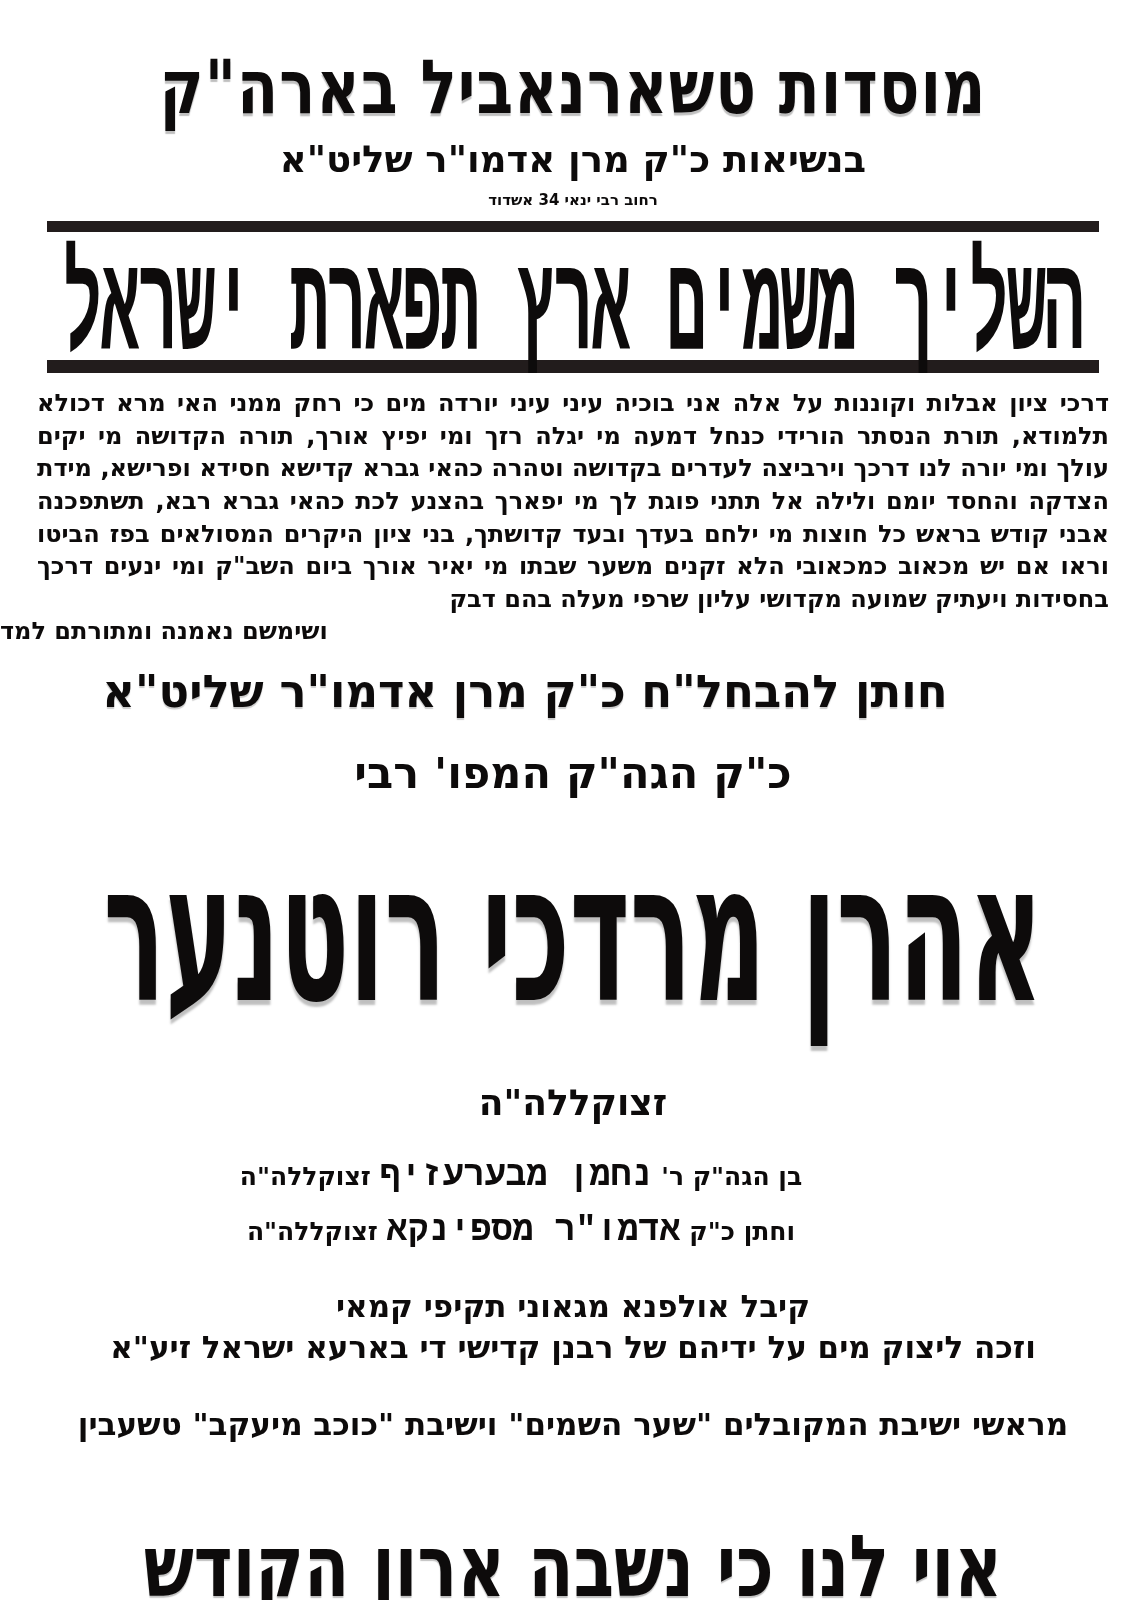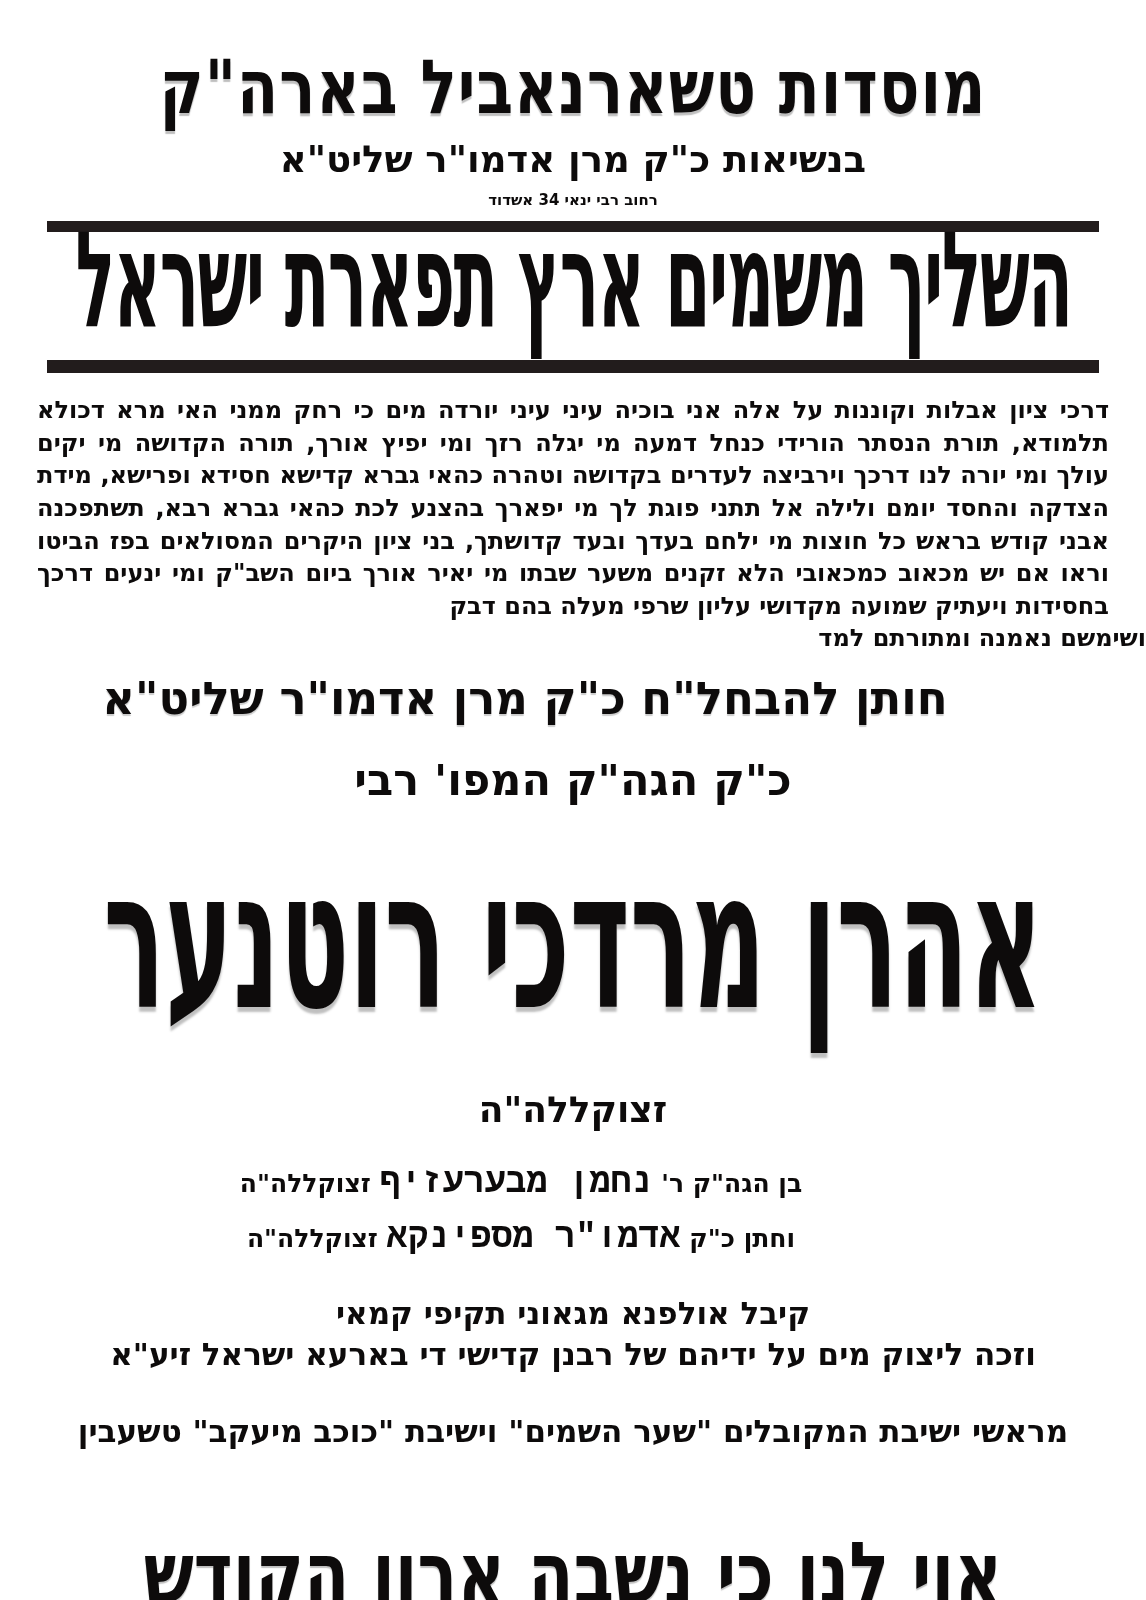--- a/index.html
+++ b/index.html
@@ -25,38 +25,39 @@
     text-shadow:0 2px 1px rgba(0,0,0,.25);
   }
   .presidency{margin-top:16px;font-size:37px;white-space:nowrap;}
   .address{margin-top:10px;font-size:15px;}
   .headline-block{margin-top:12px;}
   .rule{width:1052px;margin:0 auto;background:#221c1c;}
   .rule-top{height:11px;}
   .rule-bottom{height:13px;}
   .headline{
     height:128px;
-    display:flex;align-items:flex-start;justify-content:center;
+    display:flex;align-items:flex-end;justify-content:center;
     overflow:visible;
+    font-family:Liberation Mono, monospace;
   }
   .headline .stretch{
     font-size:84px;
     white-space:nowrap;
     transform:scale(0.78,1.58);
     transform-origin:center;
     letter-spacing:-2px;
   }
   .eulogy{
     width:1072px;
-    margin:21px auto 0;
+    margin:14px auto 0;
     font-size:24px;
     line-height:1.36;
     text-align:justify;
   }
-  .eulogy-closing{margin-top:2px;font-size:24px;text-align:right;}
+  .eulogy-closing{margin-top:2px;font-size:24px;text-align:left;}
   .relation{
     margin-top:20px;
     font-size:45px;
     white-space:nowrap;
     transform:translateX(-48px);
     text-shadow:0 2px 1px rgba(0,0,0,.2);
   }
   .honorific{margin-top:30px;font-size:43px;white-space:nowrap;}
   .deceased-name{
     height:218px;

